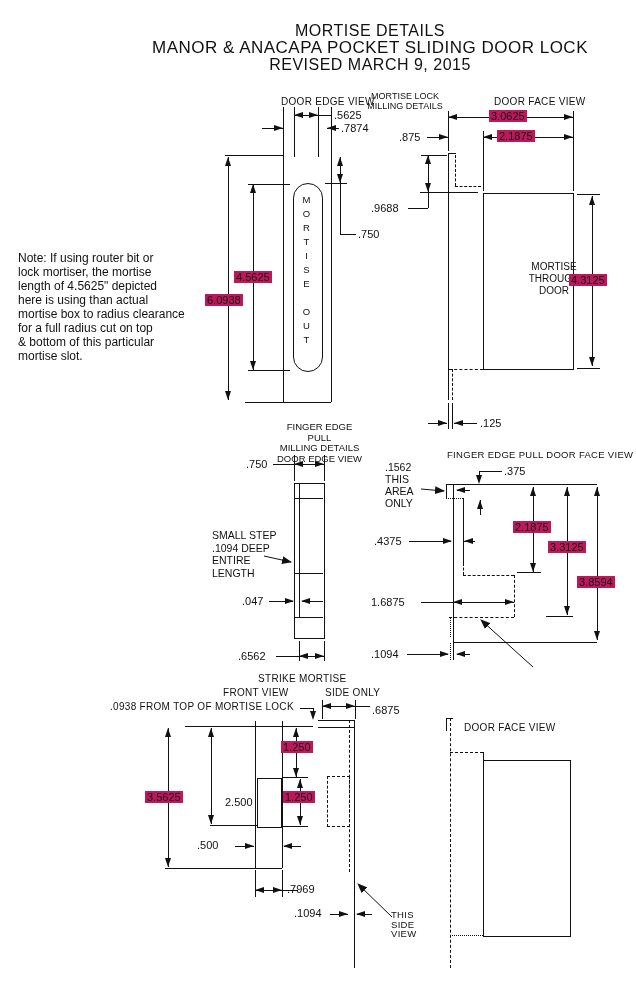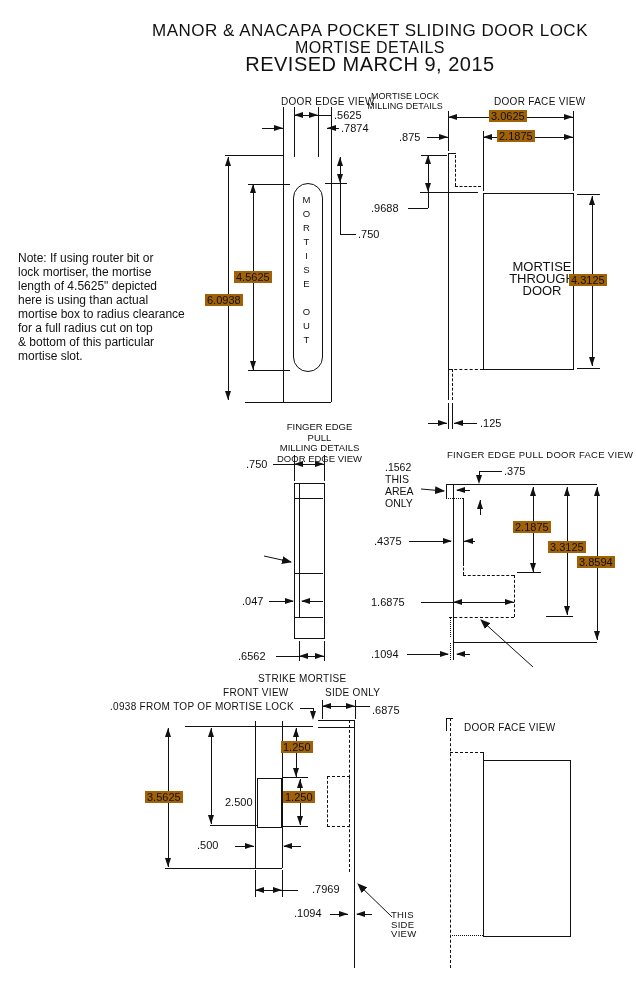--- a/index.html
+++ b/index.html
@@ -11,36 +11,36 @@
   .vd{position:absolute;width:0;border-left:1px dashed #111;}
   .hdot{position:absolute;height:0;border-top:1px dotted #111;}
   .vdot{position:absolute;width:0;border-left:1px dotted #111;}
   .rect{position:absolute;border:1px solid #111;}
   .rectd{position:absolute;border:1px dashed #111;}
   .ar{position:absolute;width:0;height:0;border-top:3px solid transparent;border-bottom:3px solid transparent;border-left:9px solid #111;}
   .al{position:absolute;width:0;height:0;border-top:3px solid transparent;border-bottom:3px solid transparent;border-right:9px solid #111;}
   .au{position:absolute;width:0;height:0;border-left:3px solid transparent;border-right:3px solid transparent;border-bottom:9px solid #111;}
   .ad{position:absolute;width:0;height:0;border-left:3px solid transparent;border-right:3px solid transparent;border-top:9px solid #111;}
   .t{position:absolute;font-size:11px;line-height:12px;white-space:nowrap;}
-  .bg{background:#a16207;padding:0 2px;}
+  .bg{background:#be185d;padding:0 2px;}
   .lbl{position:absolute;font-size:10px;line-height:11px;white-space:nowrap;letter-spacing:.3px;}
   .blk{position:absolute;text-align:center;}
   .title{position:absolute;left:150px;top:22px;width:440px;text-align:center;font-size:17px;line-height:17px;letter-spacing:.5px;}
   .note{position:absolute;left:18px;top:251px;font-size:12px;line-height:14px;}
   .vtxt{position:absolute;writing-mode:vertical-rl;text-orientation:upright;font-size:9.5px;letter-spacing:3px;line-height:10px;}
 </style>
 </head>
 <body>
 
 <div class="canvas">
 
   <div class="title">
+    <div style="font-size:16px">MORTISE DETAILS</div>
     <div>MANOR &amp; ANACAPA  POCKET SLIDING DOOR LOCK</div>
-    <div style="font-size:16px">MORTISE DETAILS</div>
-    <div style="font-size:20px">REVISED MARCH 9, 2015</div>
+    <div style="font-size:16px">REVISED MARCH 9, 2015</div>
   </div>
 
   <div class="note">
     <div>Note: If using router bit or</div>
     <div>lock mortiser, the mortise</div>
     <div>length of 4.5625" depicted</div>
     <div>here is using than actual</div>
     <div>mortise box to radius clearance</div>
     <div>for a full radius cut on top</div>
     <div>&amp; bottom of this particular</div>
@@ -94,21 +94,21 @@
 
   <div class="lbl" style="left:494px;top:96px">DOOR FACE VIEW</div>
   <div class="v" style="left:448px;top:153px;height:247px"></div>
   <div class="h" style="left:448px;top:153px;width:8px"></div>
   <div class="vd" style="left:455px;top:155px;height:31px"></div>
   <div class="hd" style="left:455px;top:186px;width:26px"></div>
   <div class="h" style="left:420px;top:192px;width:58px"></div>
   <div class="rect" style="left:483px;top:193px;width:89px;height:175px"></div>
   <div class="hd" style="left:449px;top:369px;width:34px"></div>
   <div class="vd" style="left:452px;top:369px;height:31px"></div>
-  <div class="blk" style="left:498px;top:261px;width:88px;font-size:13px;line-height:12px">
+  <div class="blk" style="left:510px;top:261px;width:88px;font-size:10px;line-height:12px">
     <div>MORTISE</div>
     <div>THROUGH</div>
     <div>DOOR</div>
   </div>
 
   <div class="v" style="left:448px;top:111px;height:40px"></div>
   <div class="v" style="left:573px;top:111px;height:80px"></div>
   <div class="h" style="left:448px;top:117px;width:125px"></div>
   <div class="al" style="left:448px;top:114px"></div>
   <div class="ar" style="left:564px;top:114px"></div>
@@ -157,20 +157,26 @@
   <div class="h" style="left:294px;top:617px;width:29px"></div>
 
   <div class="v" style="left:294px;top:455px;height:26px"></div>
   <div class="v" style="left:324px;top:455px;height:26px"></div>
   <div class="h" style="left:294px;top:464px;width:30px"></div>
   <div class="al" style="left:294px;top:461px"></div>
   <div class="ar" style="left:315px;top:461px"></div>
   <div class="h" style="left:273px;top:464px;width:21px"></div>
   <div class="t" style="left:246px;top:458px">.750</div>
 
+  <div style="position:absolute;left:212px;top:529px;font-size:10.5px;line-height:12.5px">
+    <div>SMALL STEP</div>
+    <div>.1094 DEEP</div>
+    <div>ENTIRE</div>
+    <div>LENGTH</div>
+  </div>
 
   <div class="t" style="left:242px;top:595px">.047</div>
   <div class="h" style="left:269px;top:601px;width:24px"></div>
   <div class="ar" style="left:285px;top:598px"></div>
   <div class="h" style="left:302px;top:601px;width:21px"></div>
   <div class="al" style="left:301px;top:598px"></div>
 
   <div class="v" style="left:299px;top:641px;height:20px"></div>
   <div class="v" style="left:324px;top:641px;height:20px"></div>
   <div class="h" style="left:299px;top:656px;width:25px"></div>
@@ -234,21 +240,21 @@
   <div class="au" style="left:530px;top:487px"></div>
   <div class="ad" style="left:530px;top:563px"></div>
   <div class="t bg" style="left:513px;top:521px">2.1875</div>
   <div class="v" style="left:567px;top:487px;height:128px"></div>
   <div class="au" style="left:564px;top:487px"></div>
   <div class="ad" style="left:564px;top:606px"></div>
   <div class="t bg" style="left:548px;top:541px">3.3125</div>
   <div class="v" style="left:597px;top:487px;height:153px"></div>
   <div class="au" style="left:594px;top:487px"></div>
   <div class="ad" style="left:594px;top:631px"></div>
-  <div class="t bg" style="left:577px;top:556px">3.8594</div>
+  <div class="t bg" style="left:577px;top:576px">3.8594</div>
 
   <div class="lbl" style="left:258px;top:673px">STRIKE MORTISE</div>
   <div class="lbl" style="left:223px;top:687px">FRONT VIEW</div>
   <div class="lbl" style="left:325px;top:687px">SIDE ONLY</div>
   <div class="lbl" style="left:110px;top:701px">.0938 FROM TOP OF MORTISE LOCK</div>
   <div class="h" style="left:300px;top:708px;width:13px"></div>
   <div class="v" style="left:313px;top:708px;height:9px"></div>
   <div class="ad" style="left:310px;top:711px"></div>
   <div class="h" style="left:185px;top:726px;width:128px"></div>
   <div class="v" style="left:255px;top:721px;height:147px"></div>
@@ -298,21 +304,21 @@
   <div class="ar" style="left:346px;top:703px"></div>
   <div class="h" style="left:356px;top:706px;width:14px"></div>
   <div class="t" style="left:372px;top:704px">.6875</div>
 
   <div class="v" style="left:255px;top:870px;height:27px"></div>
   <div class="v" style="left:282px;top:870px;height:27px"></div>
   <div class="h" style="left:255px;top:890px;width:27px"></div>
   <div class="al" style="left:255px;top:887px"></div>
   <div class="ar" style="left:273px;top:887px"></div>
   <div class="h" style="left:283px;top:890px;width:15px"></div>
-  <div class="t" style="left:312px;top:883px">.7969</div>
+  <div class="t" style="left:287px;top:883px">.7969</div>
 
   <div class="t" style="left:294px;top:907px">.1094</div>
   <div class="h" style="left:330px;top:914px;width:18px"></div>
   <div class="ar" style="left:339px;top:911px"></div>
   <div class="h" style="left:357px;top:914px;width:15px"></div>
   <div class="al" style="left:356px;top:911px"></div>
 
   <div style="position:absolute;left:391px;top:910px;font-size:9.5px;line-height:9.5px;letter-spacing:.3px">
     <div>THIS</div>
     <div>SIDE</div>

